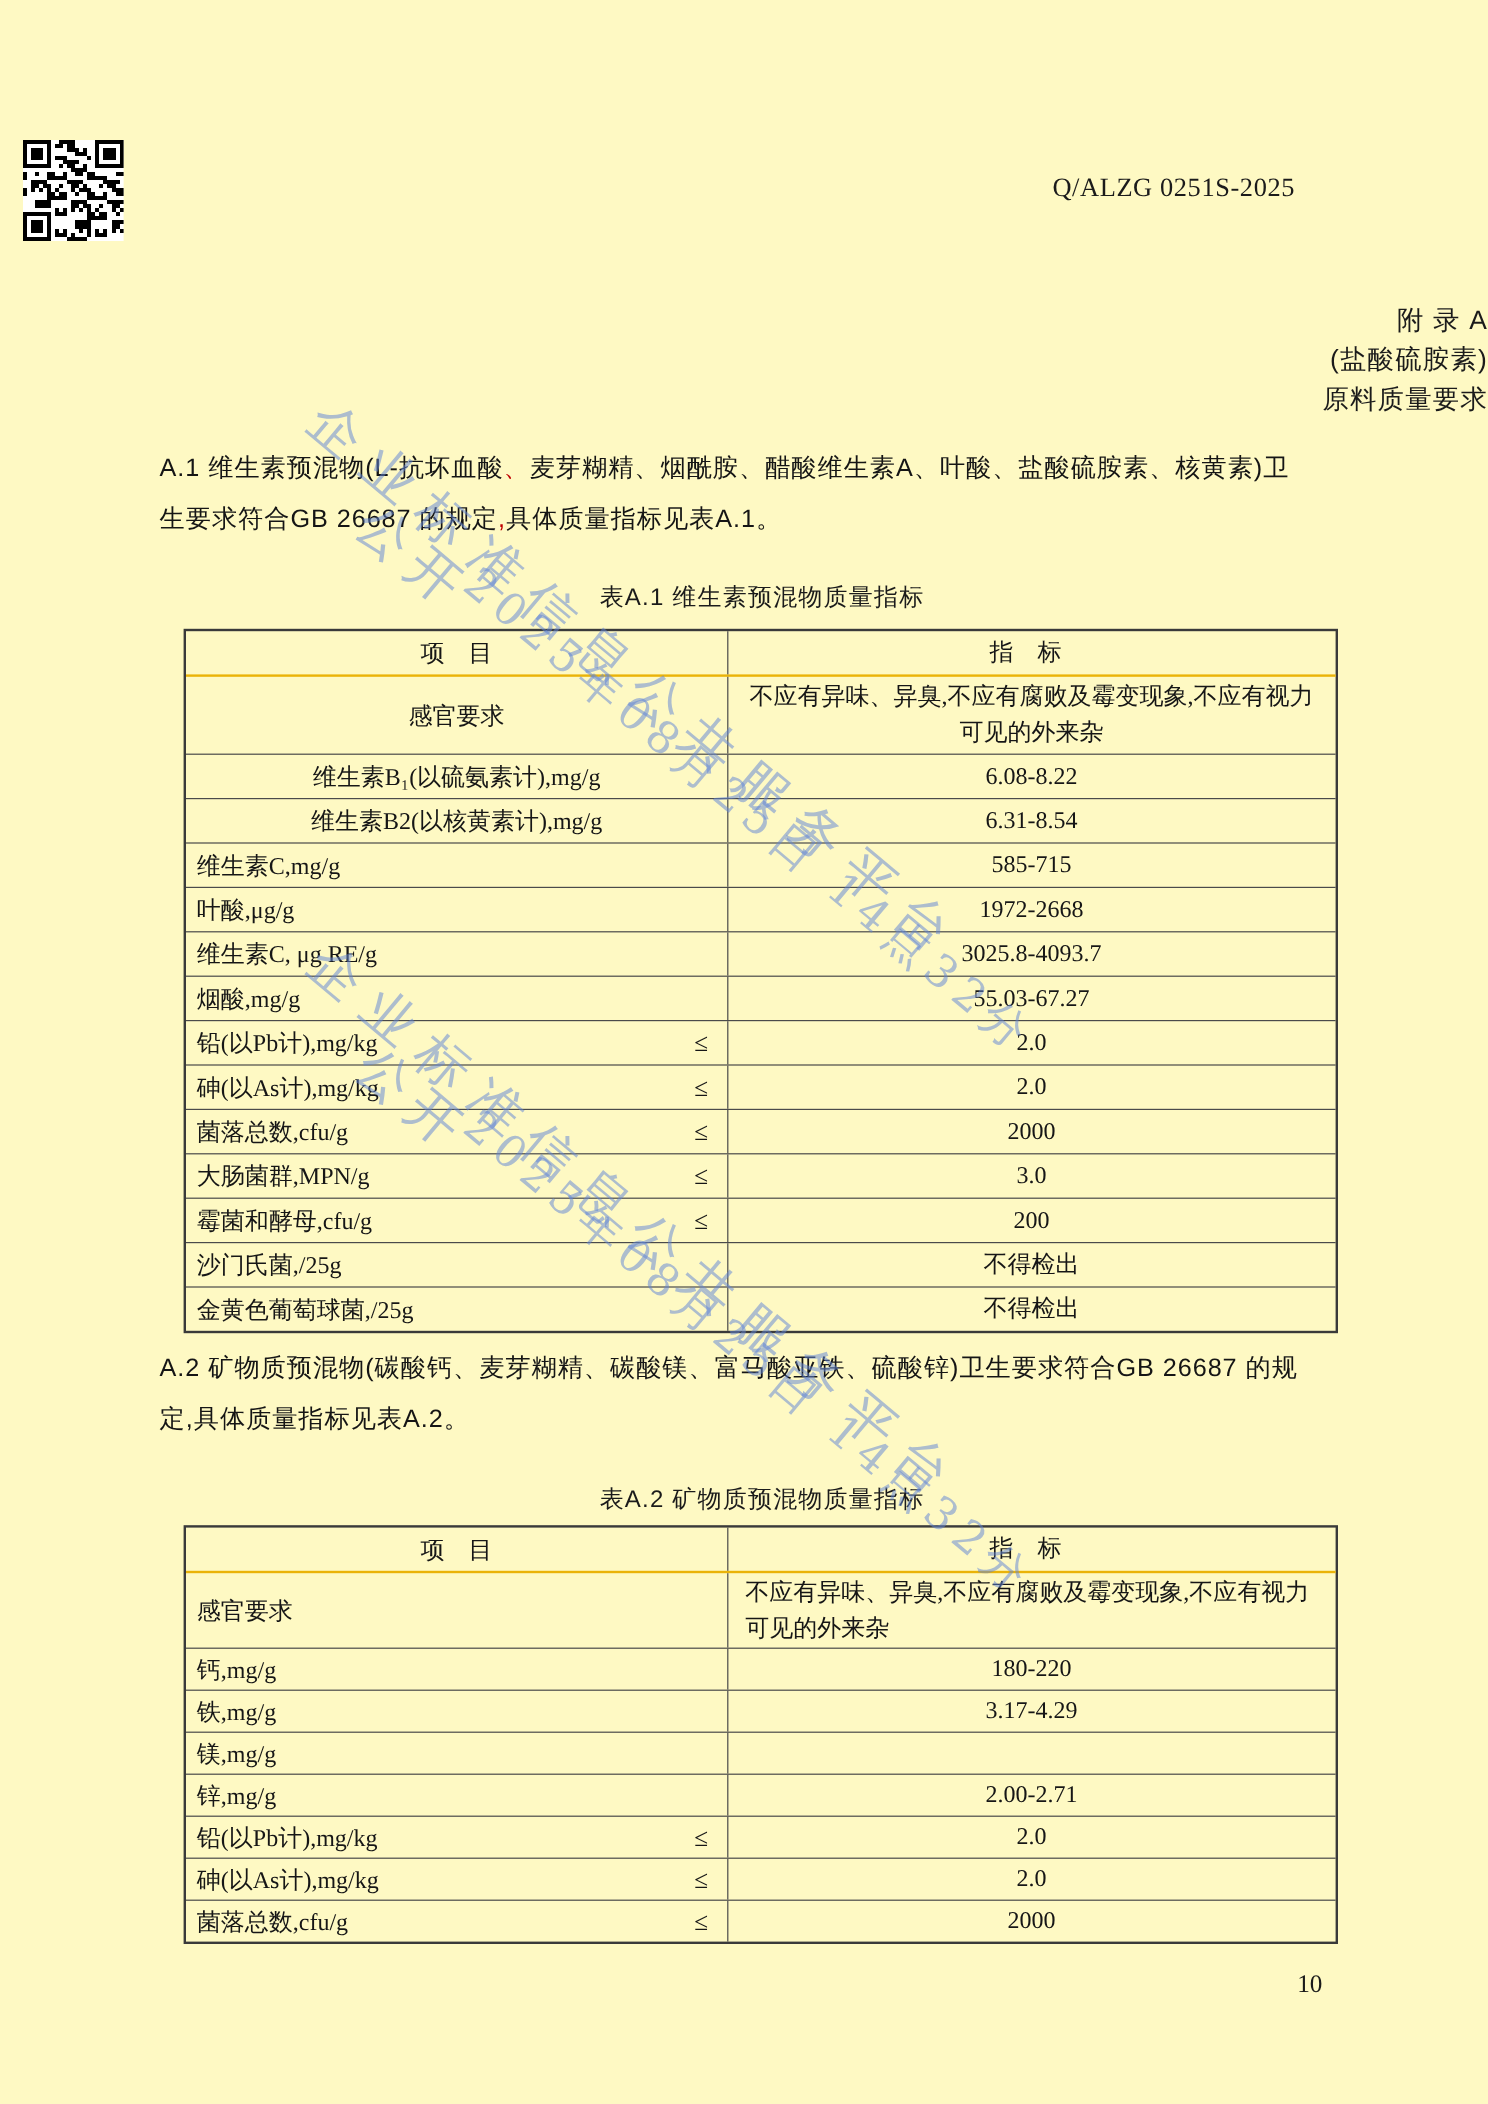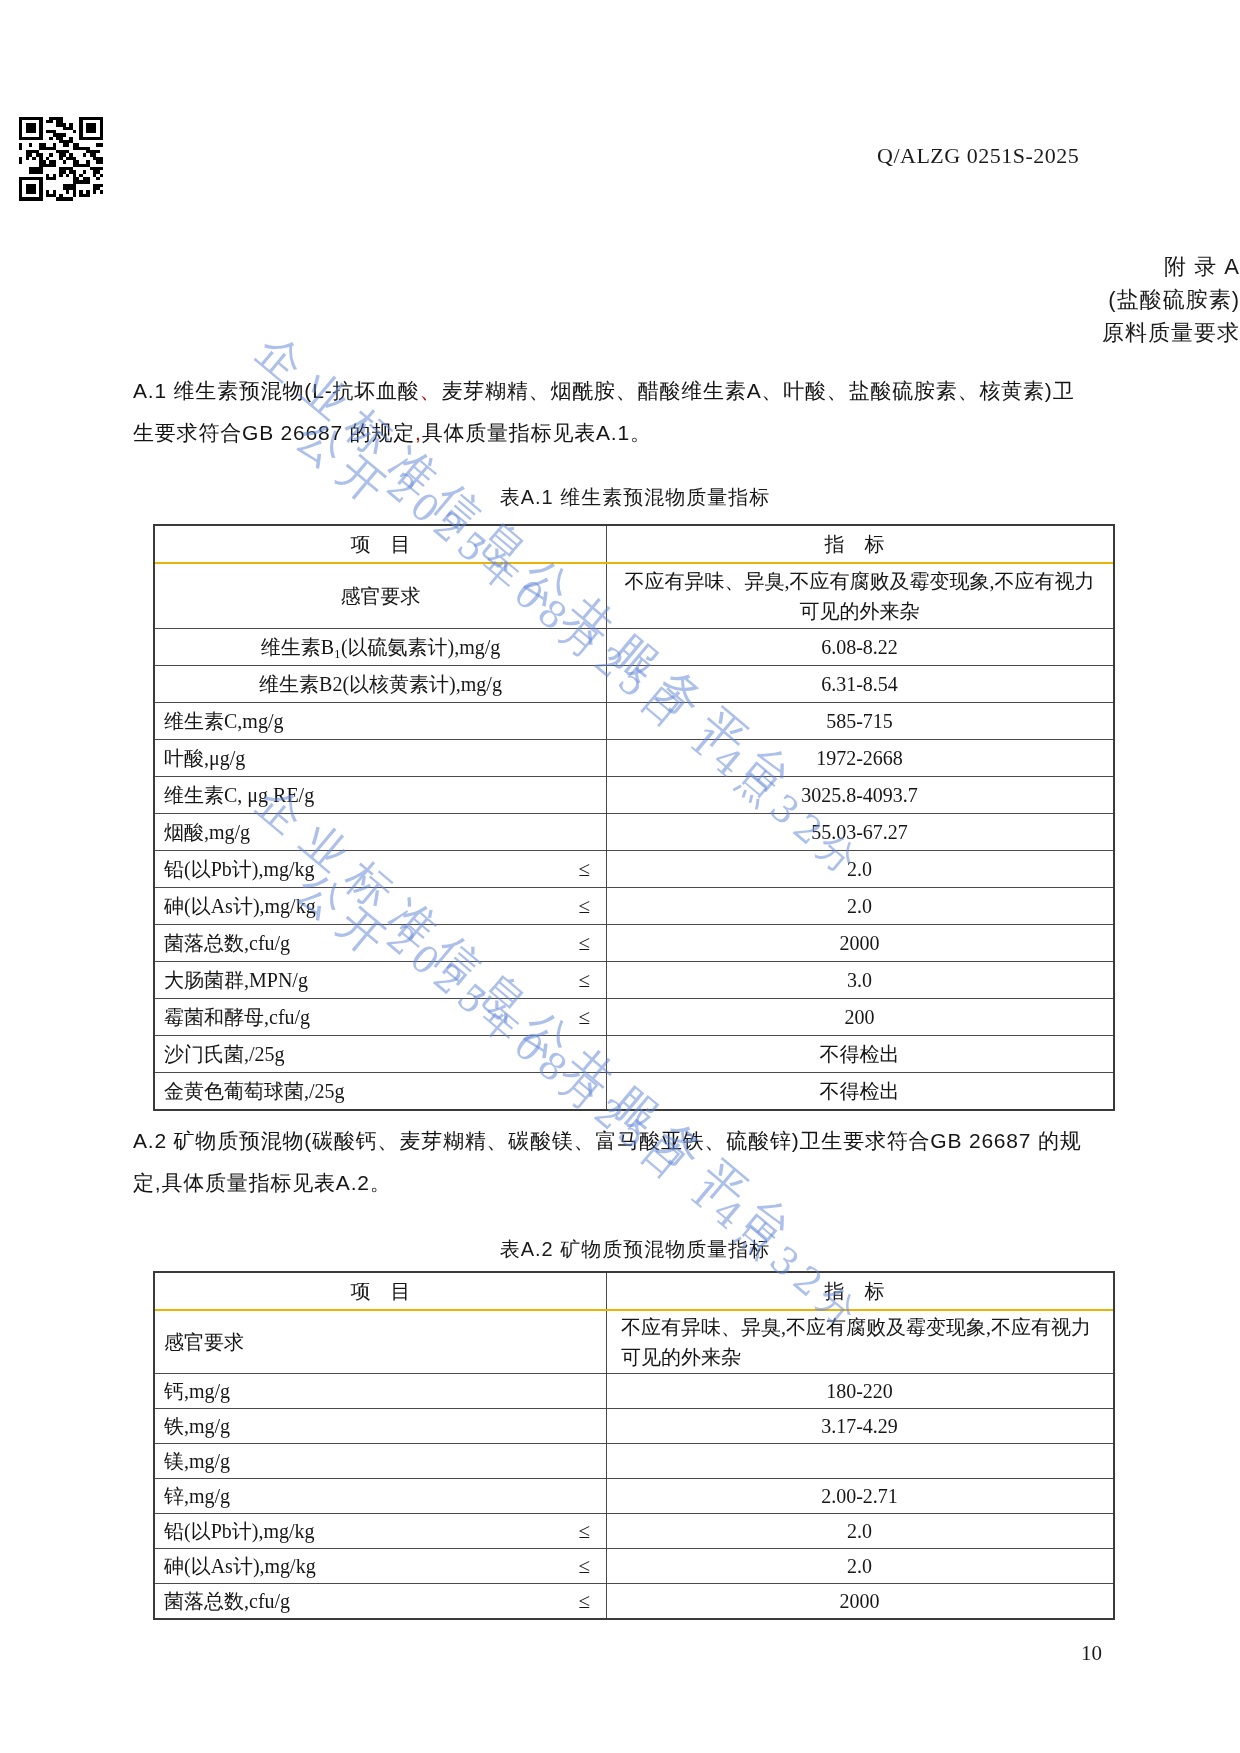--- a/index.html
+++ b/index.html
@@ -1,19 +1,19 @@
 <!DOCTYPE html>
 <html><head>
 <meta charset="utf-8">
 <style>
   html,body{margin:0;padding:0;background:#e8e8e8;}
   .page{
     position:relative;
     width:1240px;height:1753px;
-    background:#ffffff;
+    background:#fef9c3;
     margin:0 auto;
     overflow:hidden;
     font-family:"Liberation Sans", sans-serif;
     color:#1b1b1b;
   }
   
   .doc-number{
     position:absolute;left:877px;top:143px;
     font-family:"Liberation Serif","DejaVu Serif",serif;
     font-size:22px;letter-spacing:.5px;white-space:nowrap;

